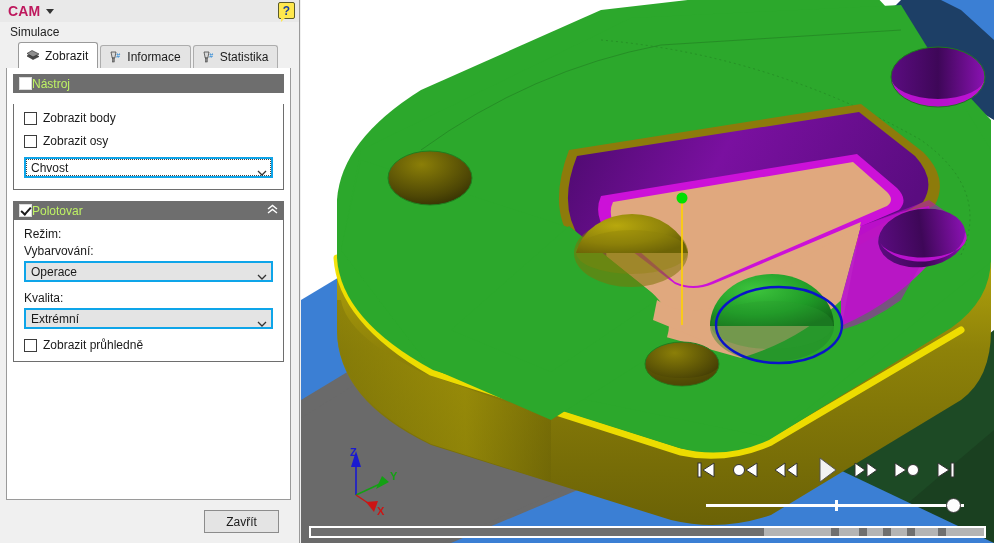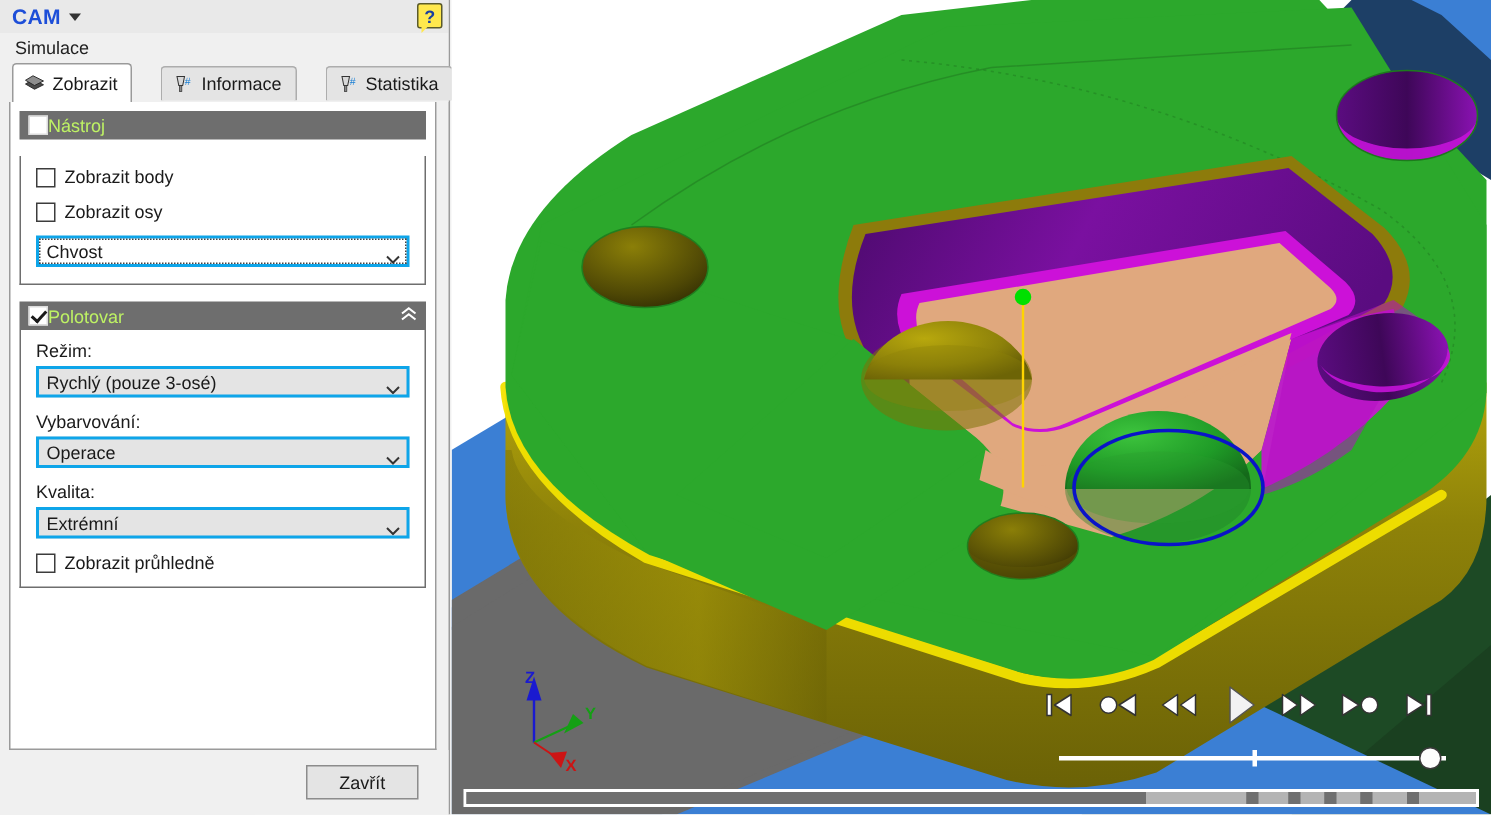--- a/index.html
+++ b/index.html
@@ -21,21 +21,21 @@
     border-right: 1px solid #9a9a9a;
   }
   .panel-titlebar {
     position: relative;
     height: 22px;
     background: #e9e9e9;
     display: flex; align-items: center;
     padding-left: 8px;
   }
   .app-title {
-    font-size: 14px; font-weight: bold; color: #1d4ed8;
+    font-size: 14px; font-weight: bold; color: #be185d;
     letter-spacing: .2px;
   }
   .title-caret {
     margin-left: 6px; width: 0; height: 0;
     border-left: 4px solid transparent;
     border-right: 4px solid transparent;
     border-top: 5px solid #333;
     display: inline-block;
   }
   .help-btn {
@@ -58,26 +58,25 @@
   }
   .panel-subtitle {
     height: 20px; padding-left: 10px;
     display: flex; align-items: center;
     font-size: 12px; color: #222;
     background: #f0f0f0;
   }
 
   
   .tabs {
-    display: flex; align-items: center;
+    display: flex; align-items: flex-end;
     height: 26px;
-    padding-left: 8px;
+    padding-left: 18px;
     background: #f0f0f0;
     position: relative;
-    gap: 17px;
   }
   .tab {
     display: flex; align-items: center; gap: 5px;
     height: 23px;
     padding: 0 9px 0 7px;
     background: #e4e4e4;
     border: 1px solid #adadad;
     border-bottom: none;
     border-radius: 3px 3px 0 0;
     font-size: 12px; color: #1a1a1a;
@@ -358,28 +357,20 @@
           <span>Polotovar</span>
           <span class="chev">
             <svg width="13" height="11" viewBox="0 0 13 11">
               <path d="M2 5 L6.5 1.5 L11 5" fill="none" stroke="#fff" stroke-width="1.4"></path>
               <path d="M2 9 L6.5 5.5 L11 9" fill="none" stroke="#fff" stroke-width="1.4"></path>
             </svg>
           </span>
         </div>
         <div class="group-box">
           <div class="field-label">Režim:</div>
-          <div class="combo">
-            <span>Rychlý (pouze 3-osé)</span>
-            <span class="arrow">
-              <svg width="10" height="8" viewBox="0 0 10 8">
-                  <path d="M1 2 L5 6 L9 2" fill="none" stroke="#333" stroke-width="1.3"></path>
-                </svg>
-            </span>
-          </div>
 
           <div class="field-label">Vybarvování:</div>
           <div class="combo">
             <span>Operace</span>
             <span class="arrow">
               <svg width="10" height="8" viewBox="0 0 10 8">
                   <path d="M1 2 L5 6 L9 2" fill="none" stroke="#333" stroke-width="1.3"></path>
                 </svg>
             </span>
           </div>

